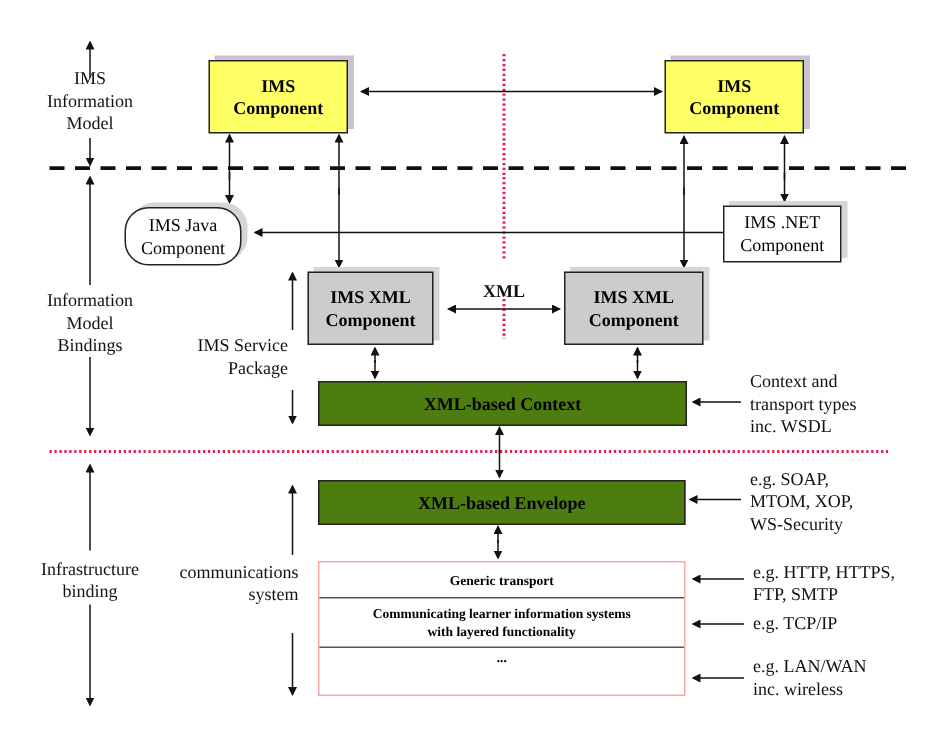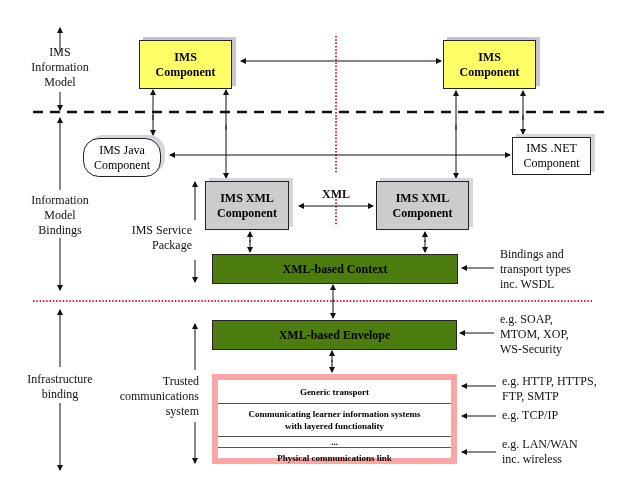--- a/index.html
+++ b/index.html
@@ -10,21 +10,21 @@
   .r { text-align:right; }
   .box { position:absolute; box-sizing:border-box; border:1px solid #222;
          display:flex; align-items:center; justify-content:center; text-align:center;
          font-size:12px; line-height:15px; }
   .bold { font-weight:bold; }
   .yellow { background:#ffff66; box-shadow:4px -3px 0 #c9c2d0; }
   .gray { background:#cccccc; box-shadow:4px -3px 0 #d8d4dc; }
   .white { background:#ffffff; box-shadow:4px -3px 0 #d8d4dc; }
   .cyan { background:#4d7c0f; }
   .stack { position:absolute; left:212px; top:374px; width:245px; height:90px;
-           box-sizing:border-box; border:6px solid #fca5a5; background:#fff; }
+           box-sizing:border-box; border:1px solid #fca5a5; background:#fff; }
   .row { position:absolute; left:0; right:0; box-sizing:border-box;
          display:flex; align-items:center; justify-content:center; text-align:center;
          font-size:9px; font-weight:bold; line-height:12px; border-bottom:1px solid #555; }
   .row:last-child { border-bottom:none; }
   svg.lines { position:absolute; left:0; top:0; }
 </style>
 </head>
 <body>
 
 <svg class="lines" width="617" height="492">
@@ -105,21 +105,20 @@
 <div class="lbl c" style="left:18px; top:372px; width:84px;">
   <div>Infrastructure</div>
   <div>binding</div>
 </div>
 
 <div class="lbl r" style="left:110px; top:223px; width:82px;">
   <div>IMS Service</div>
   <div>Package</div>
 </div>
 <div class="lbl r" style="left:100px; top:374px; width:99px;">
-  <div>Trusted</div>
   <div>communications</div>
   <div>system</div>
 </div>
 
 <div class="box yellow bold" style="left:139px; top:40px; width:93px; height:49px;">
   <div>
     <div>IMS</div>
     <div>Component</div>
   </div>
 </div>
@@ -129,21 +128,21 @@
     <div>Component</div>
   </div>
 </div>
 
 <div class="box white" style="left:83px; top:138px; width:78px; height:39px;border-radius:16px;">
   <div>
     <div>IMS Java</div>
     <div>Component</div>
   </div>
 </div>
-<div class="box white" style="left:512px; top:137px; width:79px; height:38px;">
+<div class="box white" style="left:482px; top:137px; width:79px; height:38px;">
   <div>
     <div>IMS .NET</div>
     <div>Component</div>
   </div>
 </div>
 
 <div class="box gray bold" style="left:205px; top:181px; width:84px; height:49px;">
   <div>
     <div>IMS XML</div>
     <div>Component</div>
@@ -163,25 +162,24 @@
 
 <div class="stack">
   <div class="row" style="top:0; height:24px;">Generic transport</div>
   <div class="row" style="top:24px; height:33px;">
     <div>
       <div>Communicating learner information systems</div>
       <div>with layered functionality</div>
     </div>
   </div>
   <div class="row" style="top:57px; height:11px; line-height:8px;">...</div>
-  <div class="row" style="top:68px; height:20px;">Physical communications link</div>
 </div>
 
 <div class="lbl" style="left:500px; top:247px; width:115px;">
-  <div>Bindings and</div>
+  <div>Context and</div>
   <div>transport types</div>
   <div>inc. WSDL</div>
 </div>
 <div class="lbl" style="left:500px; top:312px; width:115px;">
   <div>e.g. SOAP,</div>
   <div>MTOM, XOP,</div>
   <div>WS-Security</div>
 </div>
 <div class="lbl" style="left:502px; top:374px; width:115px;">
   <div>e.g. HTTP, HTTPS,</div>

